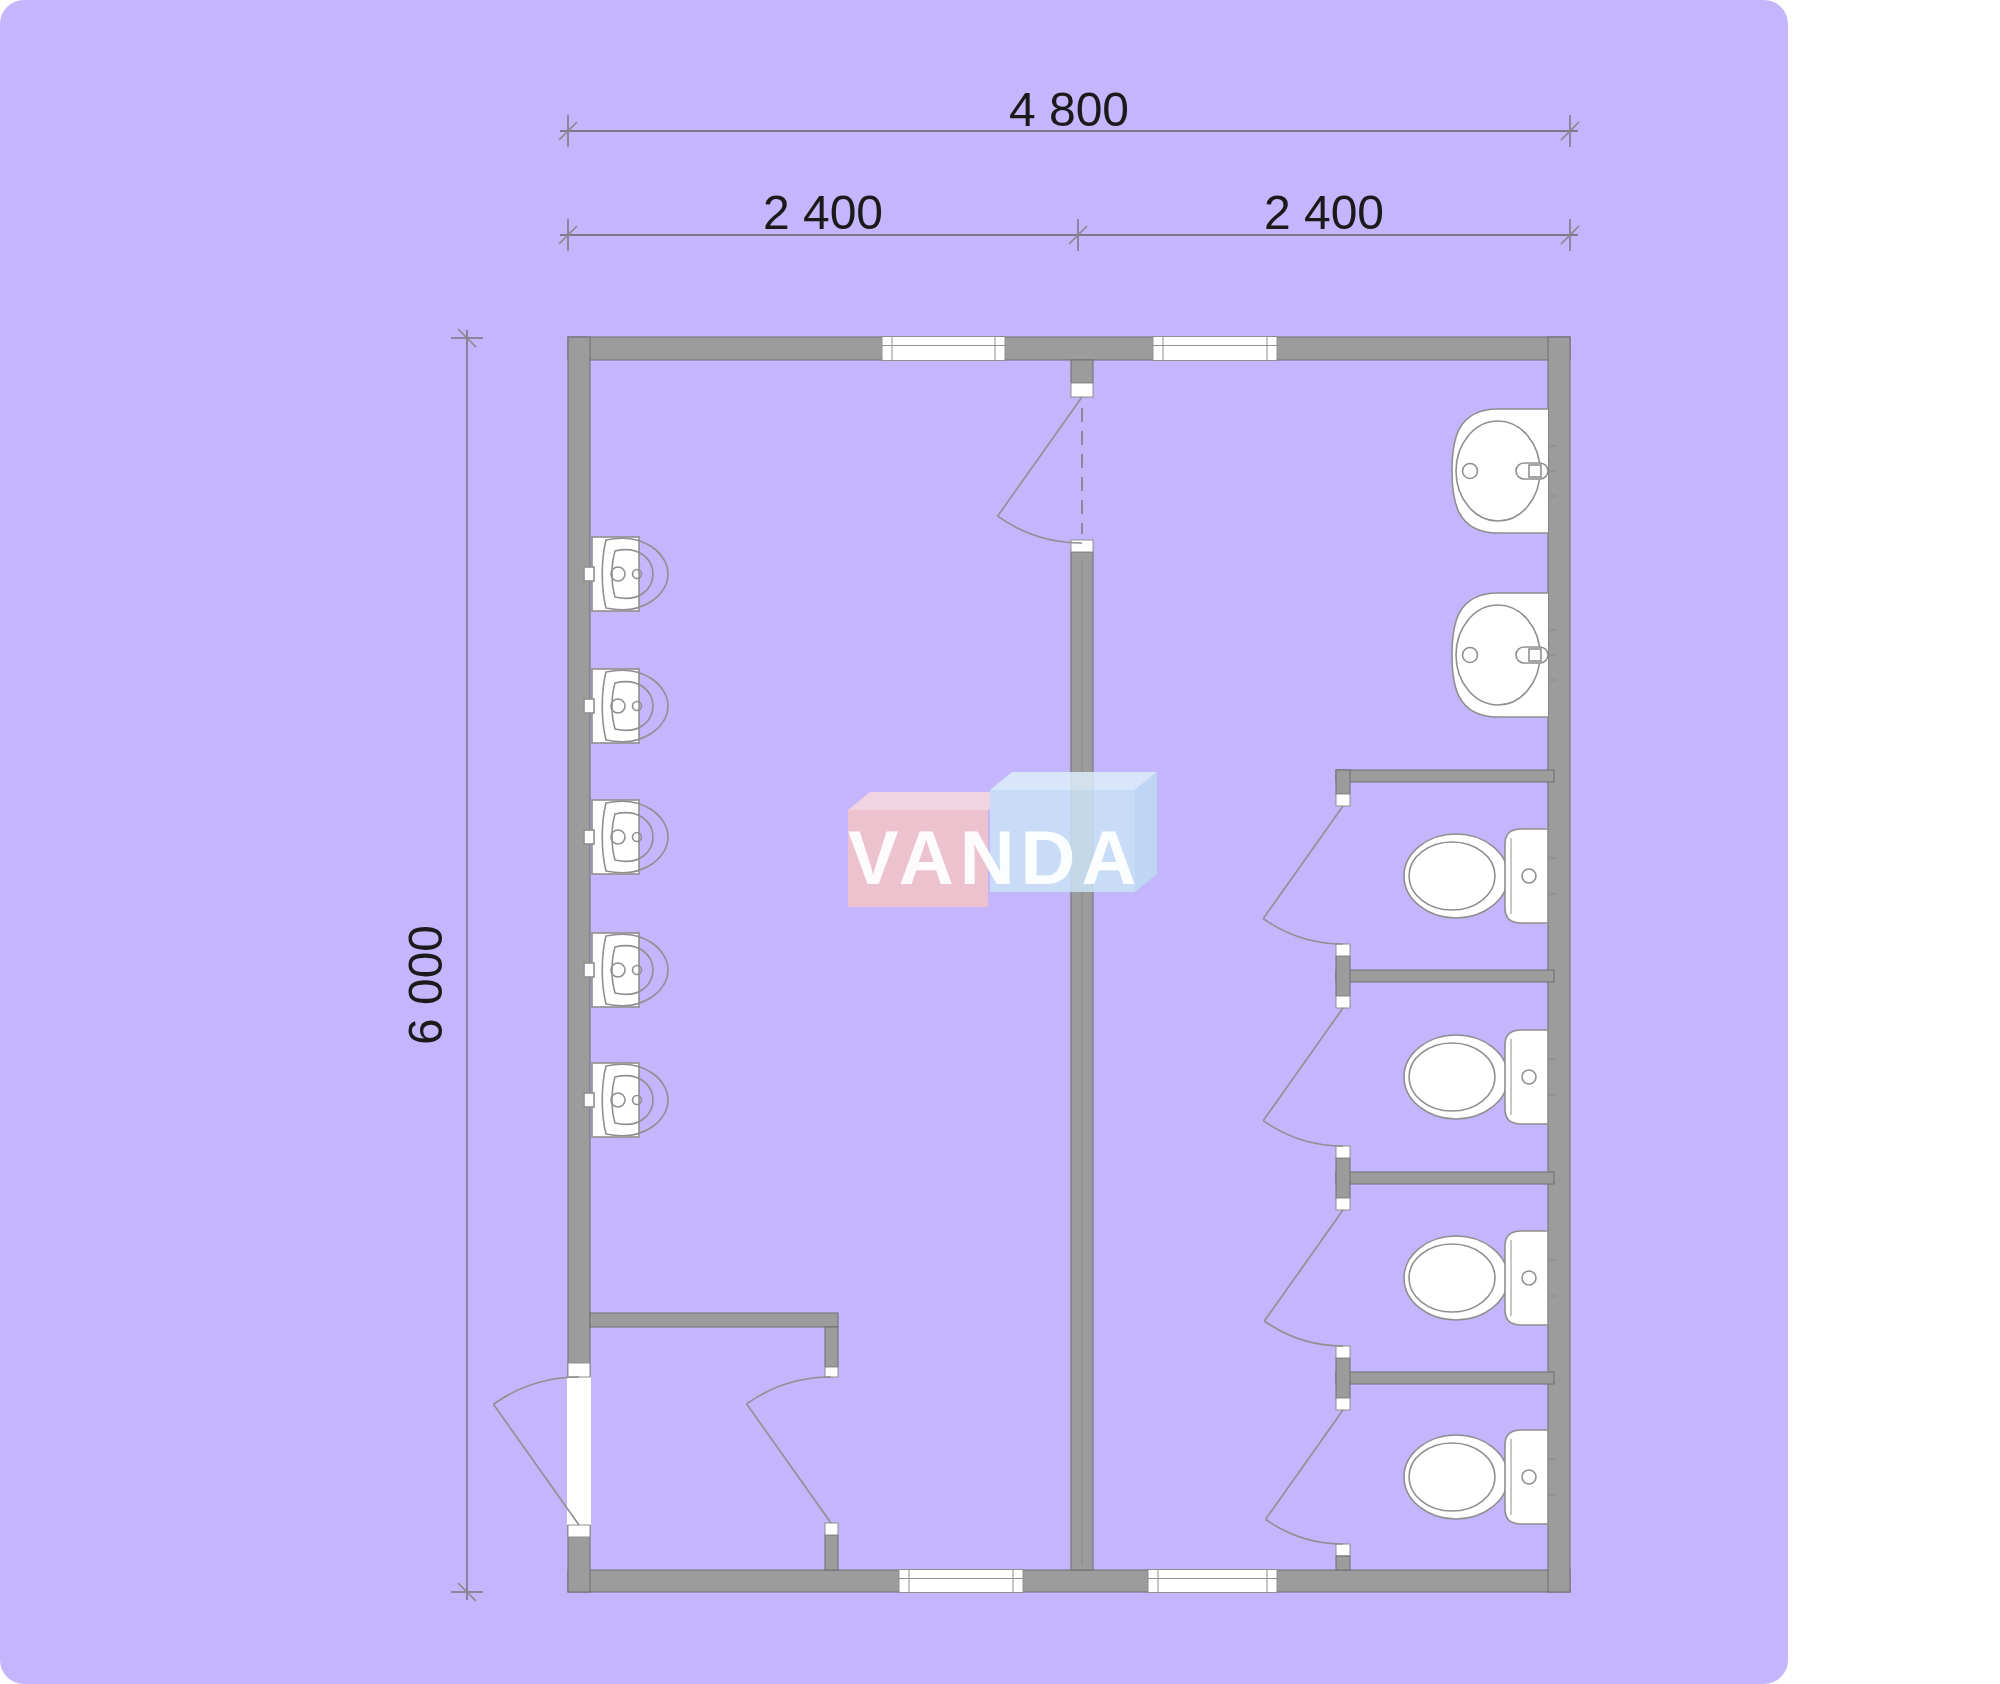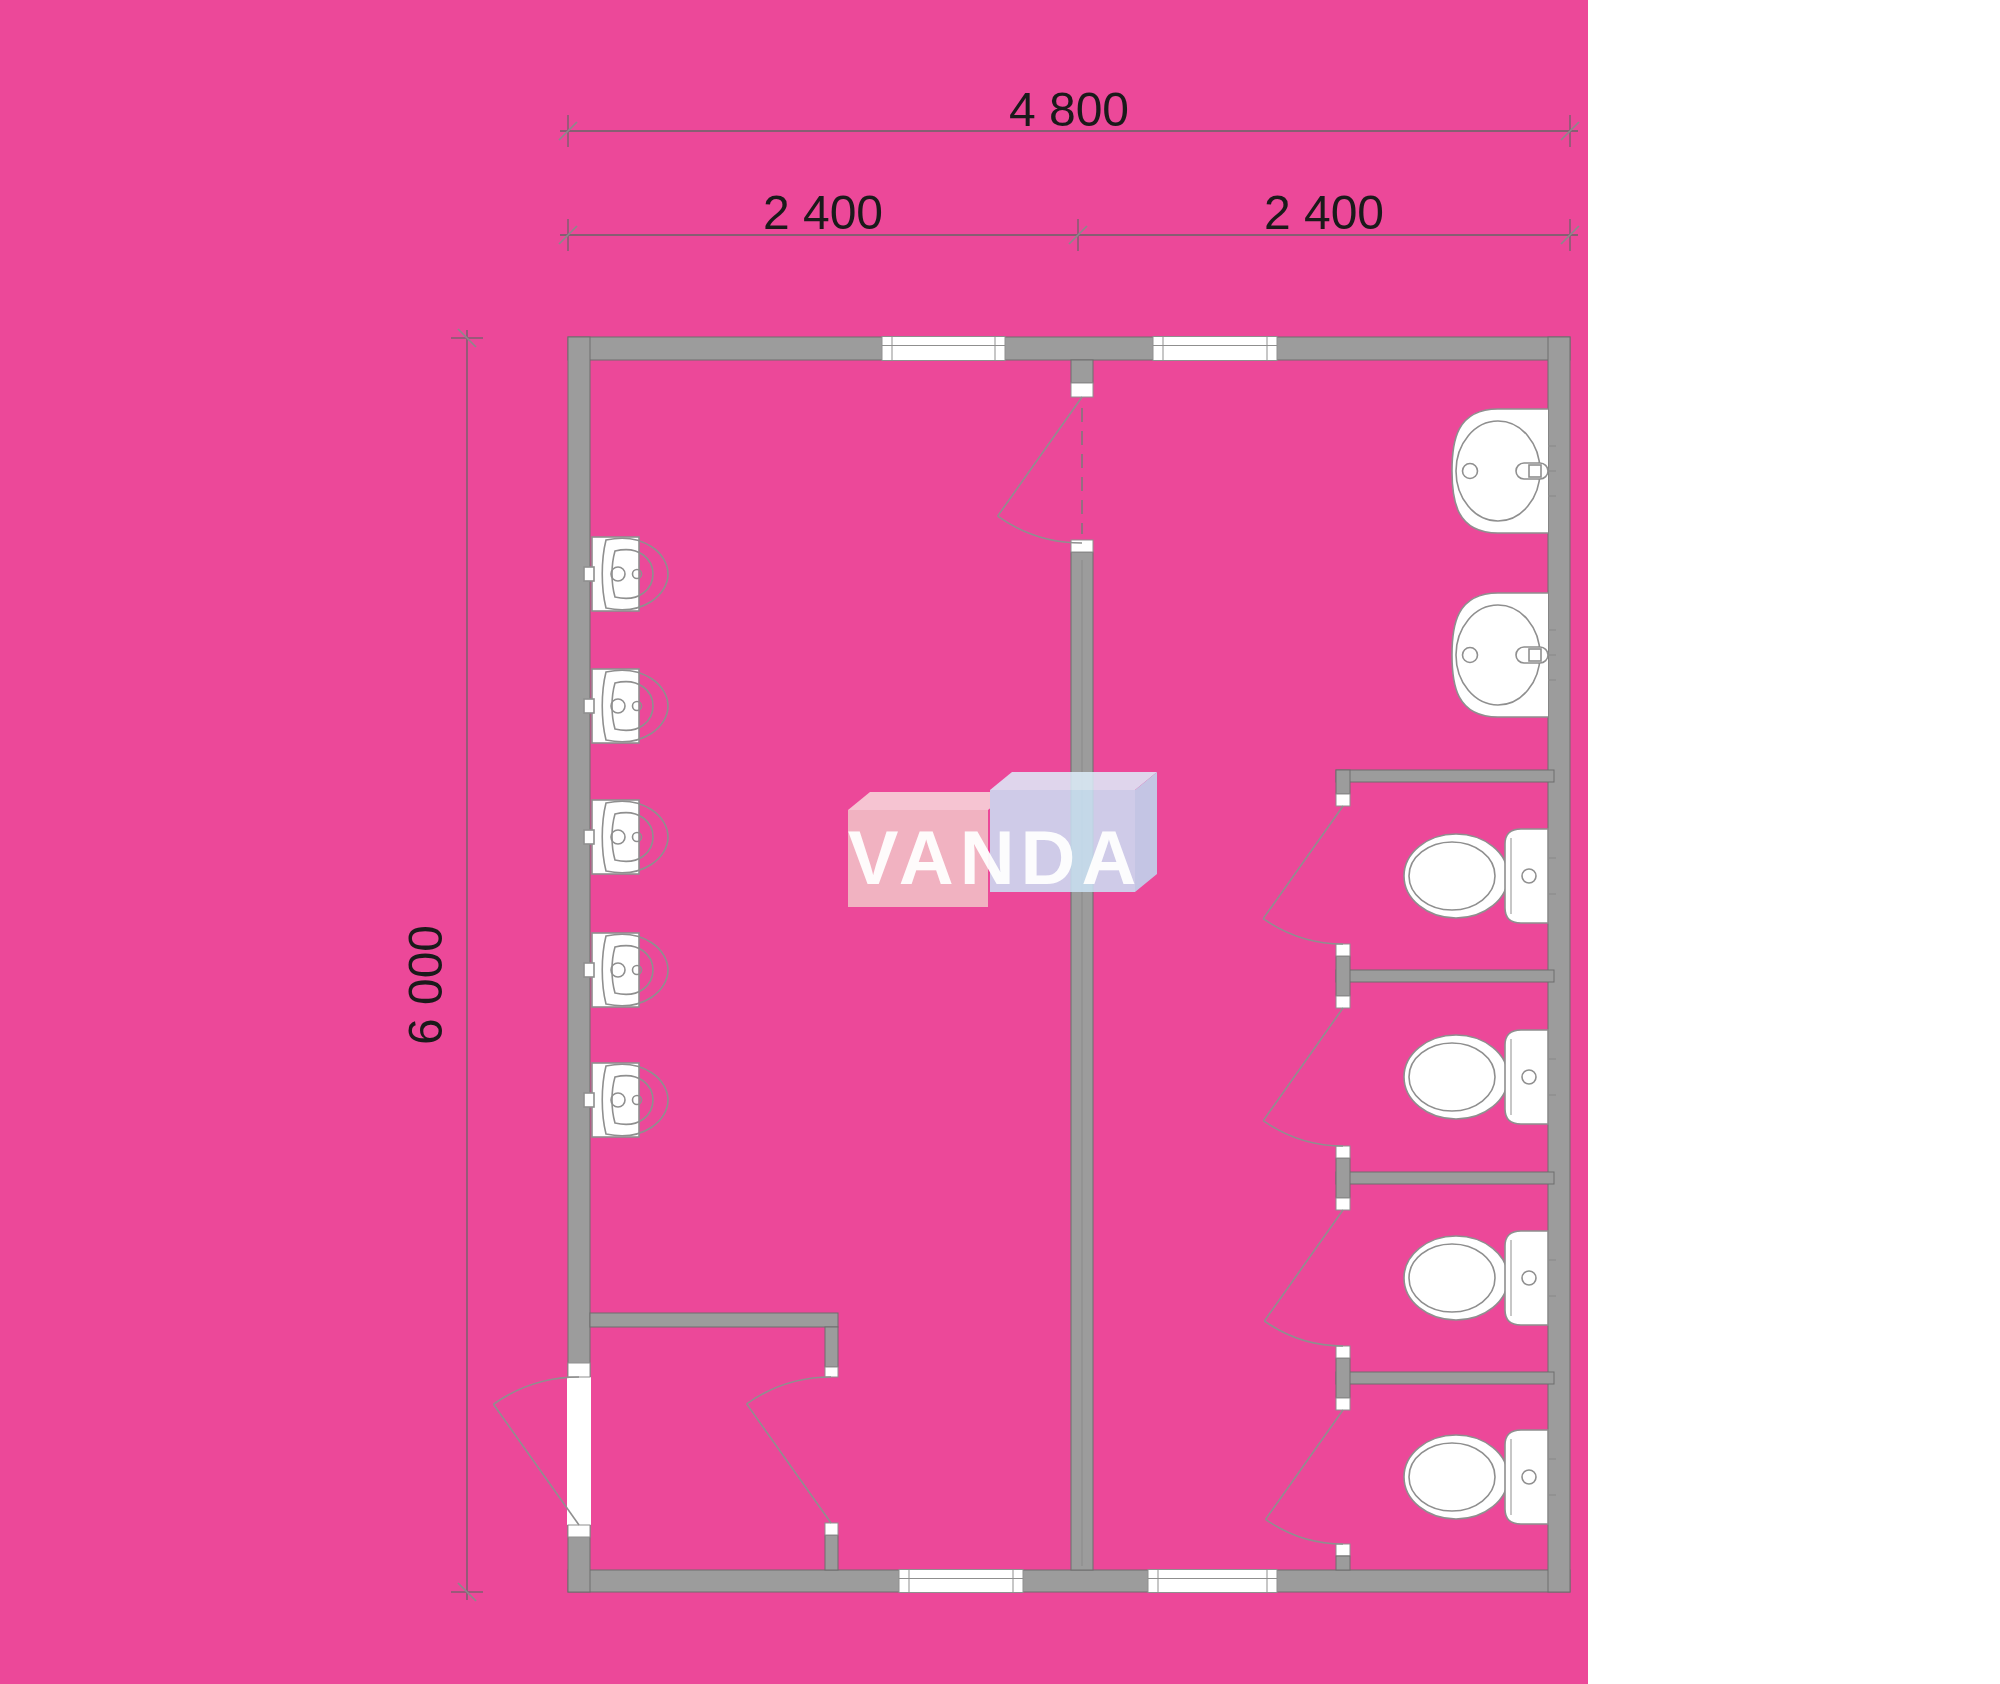--- a/index.html
+++ b/index.html
@@ -1,16 +1,16 @@
 <!DOCTYPE html>
 <html><head>
 <meta charset="utf-8">
 <style>
   html,body{margin:0;padding:0;background:#ffffff;}
-  .stage{position:relative;width:1588px;height:1684px;background:#ec4899;overflow:hidden;}
+  .stage{position:relative;width:1788px;height:1684px;background:#c4b5fd;overflow:hidden;border-radius:24px;}
   svg{display:block;}
   .dimtext{font-family:"Liberation Sans",sans-serif;font-size:48px;fill:#1a1a1a;text-anchor:middle;}
   .wmtext{font-family:"Liberation Sans",sans-serif;font-size:76px;font-weight:bold;fill:#ffffff;
           letter-spacing:6px;text-anchor:middle;opacity:0.95;}
 </style>
 </head>
 <body>
 
 <div class="stage">
   <svg id="plan" viewBox="0 0 2000 1684" width="2000" height="1684">

